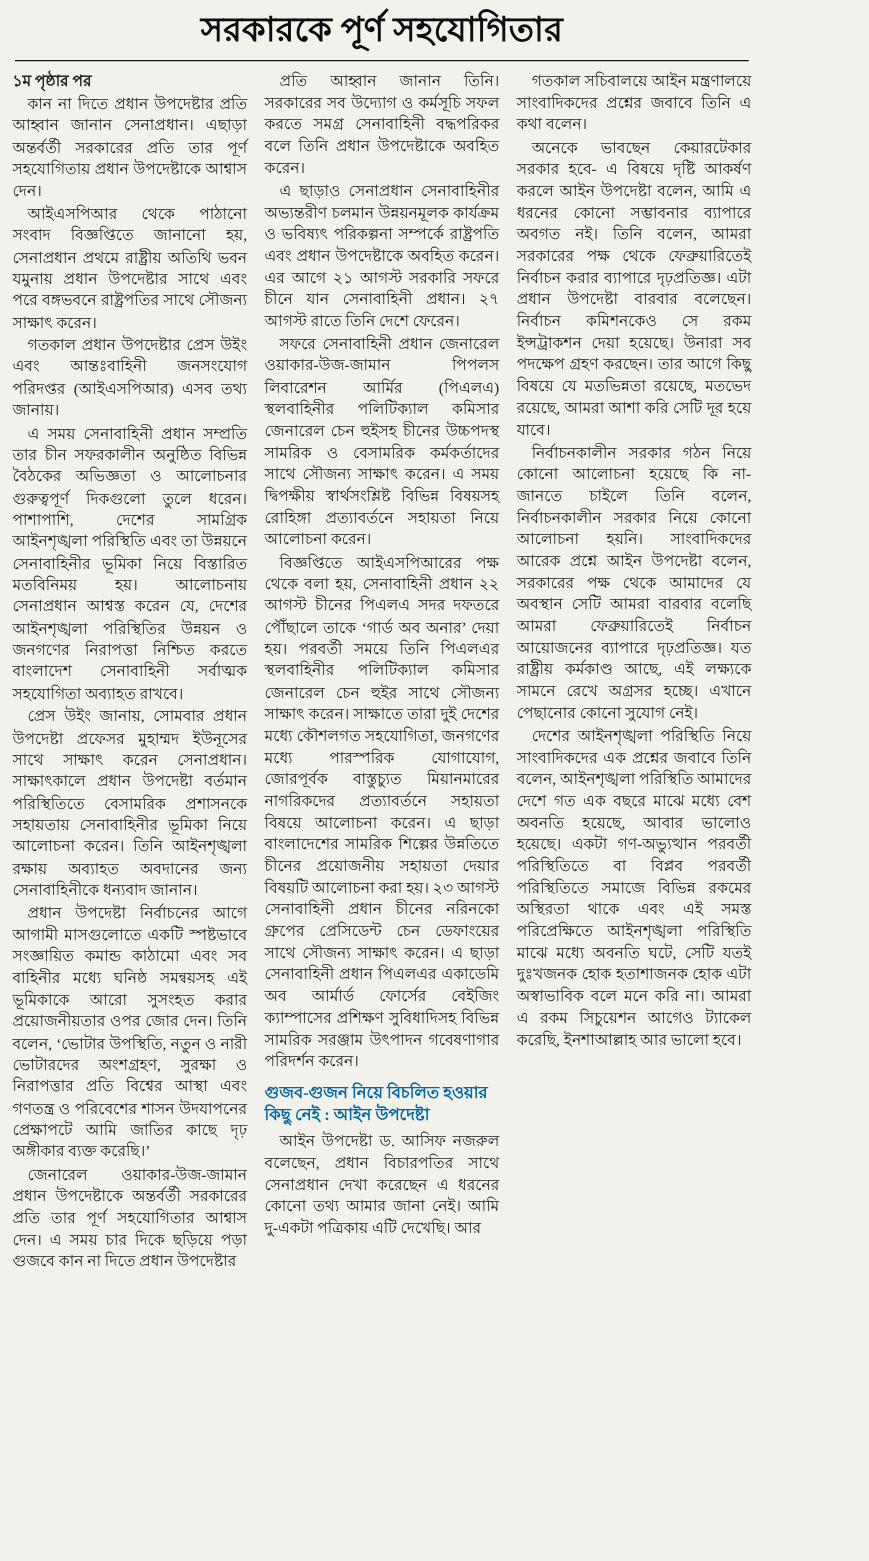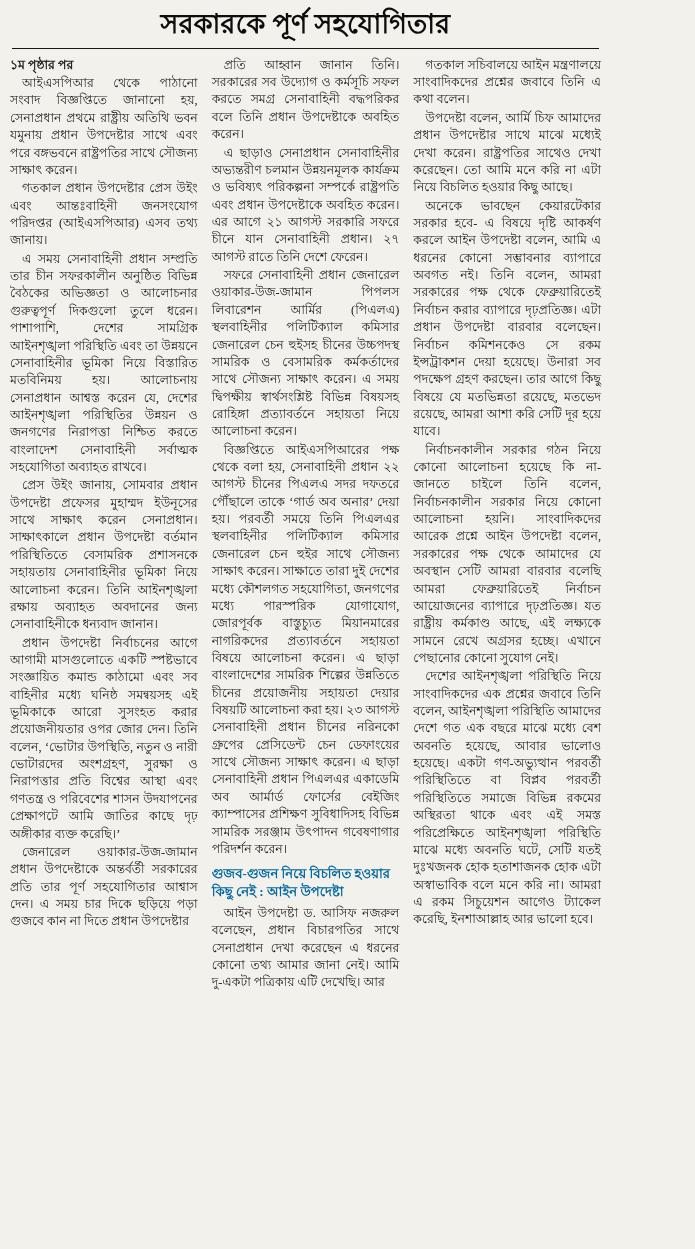--- a/index.html
+++ b/index.html
@@ -71,39 +71,39 @@
 
 <div class="page">
 
   <h1 class="headline">সরকারকে পূর্ণ সহযোগিতার</h1>
   <hr class="headline-rule">
 
   <div class="columns">
 
     <div class="col">
       <p class="continued-note">১ম পৃষ্ঠার পর</p>
+      <p>কান না দিতে প্রধান উপদেষ্টার প্রতি আহ্বান জানান সেনাপ্রধান। এছাড়া অন্তর্বর্তী সরকারের প্রতি তার পূর্ণ সহযোগিতায় প্রধান উপদেষ্টাকে আশ্বাস দেন।</p>
       <p>আইএসপিআর থেকে পাঠানো সংবাদ বিজ্ঞপ্তিতে জানানো হয়, সেনাপ্রধান প্রথমে রাষ্ট্রীয় অতিথি ভবন যমুনায় প্রধান উপদেষ্টার সাথে এবং পরে বঙ্গভবনে রাষ্ট্রপতির সাথে সৌজন্য সাক্ষাৎ করেন।</p>
       <p>গতকাল প্রধান উপদেষ্টার প্রেস উইং এবং আন্তঃবাহিনী জনসংযোগ পরিদপ্তর (আইএসপিআর) এসব তথ্য জানায়।</p>
       <p>এ সময় সেনাবাহিনী প্রধান সম্প্রতি তার চীন সফরকালীন অনুষ্ঠিত বিভিন্ন বৈঠকের অভিজ্ঞতা ও আলোচনার গুরুত্বপূর্ণ দিকগুলো তুলে ধরেন। পাশাপাশি, দেশের সামগ্রিক আইনশৃঙ্খলা পরিস্থিতি এবং তা উন্নয়নে সেনাবাহিনীর ভূমিকা নিয়ে বিস্তারিত মতবিনিময় হয়। আলোচনায় সেনাপ্রধান আশ্বস্ত করেন যে, দেশের আইনশৃঙ্খলা পরিস্থিতির উন্নয়ন ও জনগণের নিরাপত্তা নিশ্চিত করতে বাংলাদেশ সেনাবাহিনী সর্বাত্মক সহযোগিতা অব্যাহত রাখবে।</p>
       <p>প্রেস উইং জানায়, সোমবার প্রধান উপদেষ্টা প্রফেসর মুহাম্মদ ইউনূসের সাথে সাক্ষাৎ করেন সেনাপ্রধান। সাক্ষাৎকালে প্রধান উপদেষ্টা বর্তমান পরিস্থিতিতে বেসামরিক প্রশাসনকে সহায়তায় সেনাবাহিনীর ভূমিকা নিয়ে আলোচনা করেন। তিনি আইনশৃঙ্খলা রক্ষায় অব্যাহত অবদানের জন্য সেনাবাহিনীকে ধন্যবাদ জানান।</p>
       <p>প্রধান উপদেষ্টা নির্বাচনের আগে আগামী মাসগুলোতে একটি স্পষ্টভাবে সংজ্ঞায়িত কমান্ড কাঠামো এবং সব বাহিনীর মধ্যে ঘনিষ্ঠ সমন্বয়সহ এই ভূমিকাকে আরো সুসংহত করার প্রয়োজনীয়তার ওপর জোর দেন। তিনি বলেন, ‘ভোটার উপস্থিতি, নতুন ও নারী ভোটারদের অংশগ্রহণ, সুরক্ষা ও নিরাপত্তার প্রতি বিশ্বের আস্থা এবং গণতন্ত্র ও পরিবেশের শাসন উদযাপনের প্রেক্ষাপটে আমি জাতির কাছে দৃঢ় অঙ্গীকার ব্যক্ত করেছি।’</p>
       <p>জেনারেল ওয়াকার-উজ-জামান প্রধান উপদেষ্টাকে অন্তর্বর্তী সরকারের প্রতি তার পূর্ণ সহযোগিতার আশ্বাস দেন। এ সময় চার দিকে ছড়িয়ে পড়া গুজবে কান না দিতে প্রধান উপদেষ্টার</p>
     </div>
 
     <div class="col">
       <p>প্রতি আহ্বান জানান তিনি। সরকারের সব উদ্যোগ ও কর্মসূচি সফল করতে সমগ্র সেনাবাহিনী বদ্ধপরিকর বলে তিনি প্রধান উপদেষ্টাকে অবহিত করেন।</p>
       <p>এ ছাড়াও সেনাপ্রধান সেনাবাহিনীর অভ্যন্তরীণ চলমান উন্নয়নমূলক কার্যক্রম ও ভবিষ্যৎ পরিকল্পনা সম্পর্কে রাষ্ট্রপতি এবং প্রধান উপদেষ্টাকে অবহিত করেন। এর আগে ২১ আগস্ট সরকারি সফরে চীনে যান সেনাবাহিনী প্রধান। ২৭ আগস্ট রাতে তিনি দেশে ফেরেন।</p>
       <p>সফরে সেনাবাহিনী প্রধান জেনারেল ওয়াকার-উজ-জামান পিপলস লিবারেশন আর্মির (পিএলএ) স্থলবাহিনীর পলিটিক্যাল কমিসার জেনারেল চেন হুইসহ চীনের উচ্চপদস্থ সামরিক ও বেসামরিক কর্মকর্তাদের সাথে সৌজন্য সাক্ষাৎ করেন। এ সময় দ্বিপক্ষীয় স্বার্থসংশ্লিষ্ট বিভিন্ন বিষয়সহ রোহিঙ্গা প্রত্যাবর্তনে সহায়তা নিয়ে আলোচনা করেন।</p>
       <p>বিজ্ঞপ্তিতে আইএসপিআরের পক্ষ থেকে বলা হয়, সেনাবাহিনী প্রধান ২২ আগস্ট চীনের পিএলএ সদর দফতরে পৌঁছালে তাকে ‘গার্ড অব অনার’ দেয়া হয়। পরবর্তী সময়ে তিনি পিএলএর স্থলবাহিনীর পলিটিক্যাল কমিসার জেনারেল চেন হুইর সাথে সৌজন্য সাক্ষাৎ করেন। সাক্ষাতে তারা দুই দেশের মধ্যে কৌশলগত সহযোগিতা, জনগণের মধ্যে পারস্পরিক যোগাযোগ, জোরপূর্বক বাস্তুচ্যুত মিয়ানমারের নাগরিকদের প্রত্যাবর্তনে সহায়তা বিষয়ে আলোচনা করেন। এ ছাড়া বাংলাদেশের সামরিক শিল্পের উন্নতিতে চীনের প্রয়োজনীয় সহায়তা দেয়ার বিষয়টি আলোচনা করা হয়। ২৩ আগস্ট সেনাবাহিনী প্রধান চীনের নরিনকো গ্রুপের প্রেসিডেন্ট চেন ডেফাংয়ের সাথে সৌজন্য সাক্ষাৎ করেন। এ ছাড়া সেনাবাহিনী প্রধান পিএলএর একাডেমি অব আর্মার্ড ফোর্সের বেইজিং ক্যাম্পাসের প্রশিক্ষণ সুবিধাদিসহ বিভিন্ন সামরিক সরঞ্জাম উৎপাদন গবেষণাগার পরিদর্শন করেন।</p>
       <p class="subhead">গুজব-গুজন নিয়ে বিচলিত হওয়ার কিছু নেই : আইন উপদেষ্টা</p>
       <p>আইন উপদেষ্টা ড. আসিফ নজরুল বলেছেন, প্রধান বিচারপতির সাথে সেনাপ্রধান দেখা করেছেন এ ধরনের কোনো তথ্য আমার জানা নেই। আমি দু-একটা পত্রিকায় এটি দেখেছি। আর</p>
     </div>
 
     <div class="col">
       <p>গতকাল সচিবালয়ে আইন মন্ত্রণালয়ে সাংবাদিকদের প্রশ্নের জবাবে তিনি এ কথা বলেন।</p>
-      <p>উপদেষ্টা বলেন, আর্মি চিফ আমাদের প্রধান উপদেষ্টার সাথে মাঝে মধ্যেই দেখা করেন। রাষ্ট্রপতির সাথেও দেখা করেছেন। তো আমি মনে করি না এটা নিয়ে বিচলিত হওয়ার কিছু আছে।</p>
       <p>অনেকে ভাবছেন কেয়ারটেকার সরকার হবে- এ বিষয়ে দৃষ্টি আকর্ষণ করলে আইন উপদেষ্টা বলেন, আমি এ ধরনের কোনো সম্ভাবনার ব্যাপারে অবগত নই। তিনি বলেন, আমরা সরকারের পক্ষ থেকে ফেব্রুয়ারিতেই নির্বাচন করার ব্যাপারে দৃঢ়প্রতিজ্ঞ। এটা প্রধান উপদেষ্টা বারবার বলেছেন। নির্বাচন কমিশনকেও সে রকম ইন্সট্রাকশন দেয়া হয়েছে। উনারা সব পদক্ষেপ গ্রহণ করছেন। তার আগে কিছু বিষয়ে যে মতভিন্নতা রয়েছে, মতভেদ রয়েছে, আমরা আশা করি সেটি দূর হয়ে যাবে।</p>
       <p>নির্বাচনকালীন সরকার গঠন নিয়ে কোনো আলোচনা হয়েছে কি না- জানতে চাইলে তিনি বলেন, নির্বাচনকালীন সরকার নিয়ে কোনো আলোচনা হয়নি। সাংবাদিকদের আরেক প্রশ্নে আইন উপদেষ্টা বলেন, সরকারের পক্ষ থেকে আমাদের যে অবস্থান সেটি আমরা বারবার বলেছি আমরা ফেব্রুয়ারিতেই নির্বাচন আয়োজনের ব্যাপারে দৃঢ়প্রতিজ্ঞ। যত রাষ্ট্রীয় কর্মকাণ্ড আছে, এই লক্ষ্যকে সামনে রেখে অগ্রসর হচ্ছে। এখানে পেছানোর কোনো সুযোগ নেই।</p>
       <p>দেশের আইনশৃঙ্খলা পরিস্থিতি নিয়ে সাংবাদিকদের এক প্রশ্নের জবাবে তিনি বলেন, আইনশৃঙ্খলা পরিস্থিতি আমাদের দেশে গত এক বছরে মাঝে মধ্যে বেশ অবনতি হয়েছে, আবার ভালোও হয়েছে। একটা গণ-অভ্যুত্থান পরবর্তী পরিস্থিতিতে বা বিপ্লব পরবর্তী পরিস্থিতিতে সমাজে বিভিন্ন রকমের অস্থিরতা থাকে এবং এই সমস্ত পরিপ্রেক্ষিতে আইনশৃঙ্খলা পরিস্থিতি মাঝে মধ্যে অবনতি ঘটে, সেটি যতই দুঃখজনক হোক হতাশাজনক হোক এটা অস্বাভাবিক বলে মনে করি না। আমরা এ রকম সিচুয়েশন আগেও ট্যাকেল করেছি, ইনশাআল্লাহ আর ভালো হবে।</p>
     </div>
 
   </div>
 </div>
 
 </body></html>

